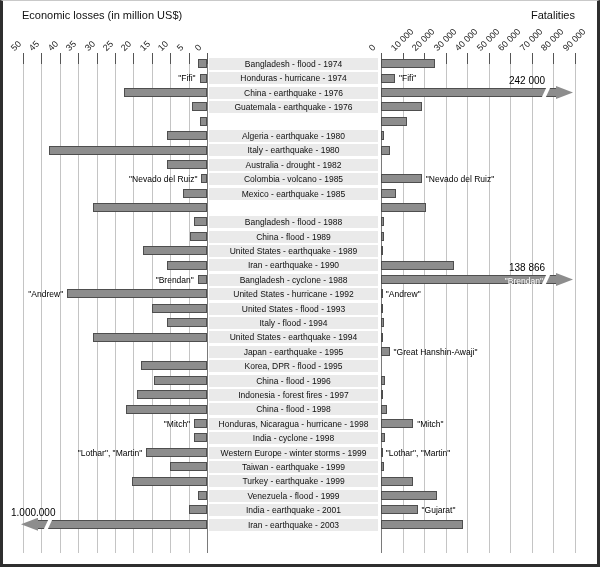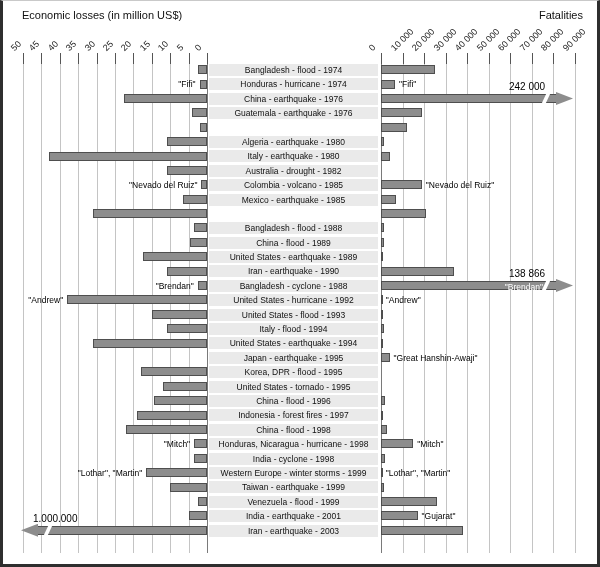--- a/index.html
+++ b/index.html
@@ -2,27 +2,27 @@
 <html><head>
 <meta charset="utf-8">
 <style>
   html,body{margin:0;padding:0;background:#fff;}
   body{font-family:"Liberation Sans", sans-serif;}
   #frame{position:relative;width:594px;height:563px;background:#fff;
          border-left:3px solid #2e2e2e;border-right:3px solid #2e2e2e;
          border-bottom:3px solid #2e2e2e;border-top:1px solid #c9c9c9;overflow:hidden;}
   .title{position:absolute;top:8px;font-size:11px;color:#111;white-space:nowrap;}
   #ltitle{left:19px;}
-  #rtitle{right:14px;padding-left:44px;}
+  #rtitle{right:22px;padding-left:44px;}
   .ticklabel{position:absolute;font-size:9px;color:#222;white-space:nowrap;
              transform:rotate(-45deg);transform-origin:0 100%;}
   .stub{position:absolute;width:1px;height:11px;background:#555;top:52px;}
   .grid{position:absolute;width:1px;top:63px;height:489px;background:#c4c4c4;}
   .grid.dark{background:#7a7a7a;}
-  #rows{position:absolute;left:0;top:62px;width:100%;}
+  #rows{position:absolute;left:0;top:56px;width:100%;}
   .row{position:relative;width:100%;height:14.4px;}
   .ltrack{position:absolute;left:20px;width:184px;height:100%;}
   .rtrack{position:absolute;left:378px;width:204px;height:100%;}
   .pill{position:absolute;left:206px;width:169px;top:1px;height:12px;background:#eaeaea;
         font-size:8.5px;line-height:12.5px;text-align:center;color:#101010;white-space:nowrap;overflow:hidden;}
   .lbar{position:absolute;right:0;top:2.2px;height:9px;background:#8d8d8d;
         border:1px solid #4e4e4e;box-sizing:border-box;}
   .rbar{position:absolute;left:0;top:2.2px;height:9px;background:#8d8d8d;
         border:1px solid #4e4e4e;box-sizing:border-box;}
   .lname{position:absolute;top:2px;font-size:8.5px;line-height:10px;color:#000;white-space:nowrap;}
@@ -319,27 +319,20 @@
       </div>
       <div class="row">
         <div class="ltrack">
           <div class="lbar" style="width: 66.24px;"></div>
         </div>
         <div class="pill">Korea, DPR - flood - 1995</div>
         <div class="rtrack"></div>
       </div>
       <div class="row">
         <div class="ltrack">
-          <div class="lbar" style="width: 44.16px;"></div>
-        </div>
-        <div class="pill">United States - tornado - 1995</div>
-        <div class="rtrack"></div>
-      </div>
-      <div class="row">
-        <div class="ltrack">
           <div class="lbar" style="width: 53.36px;"></div>
         </div>
         <div class="pill">China - flood - 1996</div>
         <div class="rtrack">
           <div class="rbar" style="width: 4.3px;"></div>
         </div>
       </div>
       <div class="row">
         <div class="ltrack">
           <div class="lbar" style="width: 69.92px;"></div>
@@ -389,20 +382,29 @@
           <div class="rname" style="left: 4.8px;">"Lothar", "Martin"</div>
         </div>
       </div>
       <div class="row">
         <div class="ltrack">
           <div class="lbar" style="width: 36.8px;"></div>
         </div>
         <div class="pill">Taiwan  - earthquake - 1999</div>
         <div class="rtrack">
           <div class="rbar" style="width: 3.225px;"></div>
+        </div>
+      </div>
+      <div class="row">
+        <div class="ltrack">
+          <div class="lbar" style="width: 75.44px;"></div>
+        </div>
+        <div class="pill">Turkey - earthquake - 1999</div>
+        <div class="rtrack">
+          <div class="rbar" style="width: 32.25px;"></div>
         </div>
       </div>
       <div class="row">
         <div class="ltrack">
           <div class="lbar" style="width: 9.2px;"></div>
         </div>
         <div class="pill">Venezuela - flood - 1999</div>
         <div class="rtrack">
           <div class="rbar" style="width: 55.9px;"></div>
         </div>
@@ -417,21 +419,21 @@
           <div class="rname" style="left: 40.55px;">"Gujarat"</div>
         </div>
       </div>
       <div class="row">
         <div class="ltrack">
           <div class="arrowL">
             <div class="shaft"></div>
             <div class="head"></div>
             <div class="brk"></div>
           </div>
-          <div class="note" style="left: -12px; margin-left: 22px;">1.000.000</div>
+          <div class="note" style="left: -12px;">1.000.000</div>
         </div>
         <div class="pill">Iran - earthquake - 2003</div>
         <div class="rtrack">
           <div class="rbar" style="width: 81.7px;"></div>
         </div>
       </div>
     </div>
 </div>
 
 </body></html>

